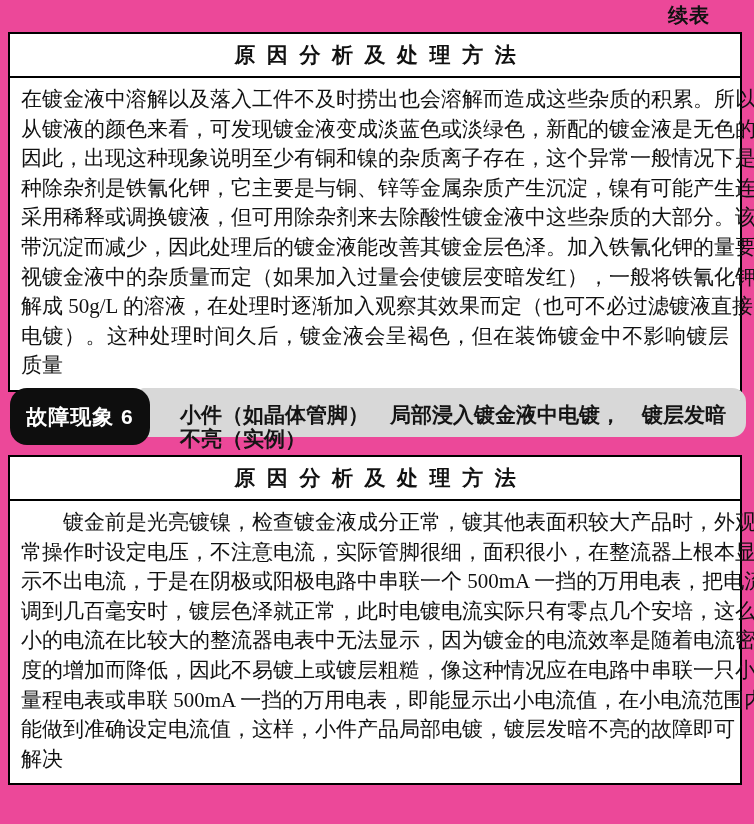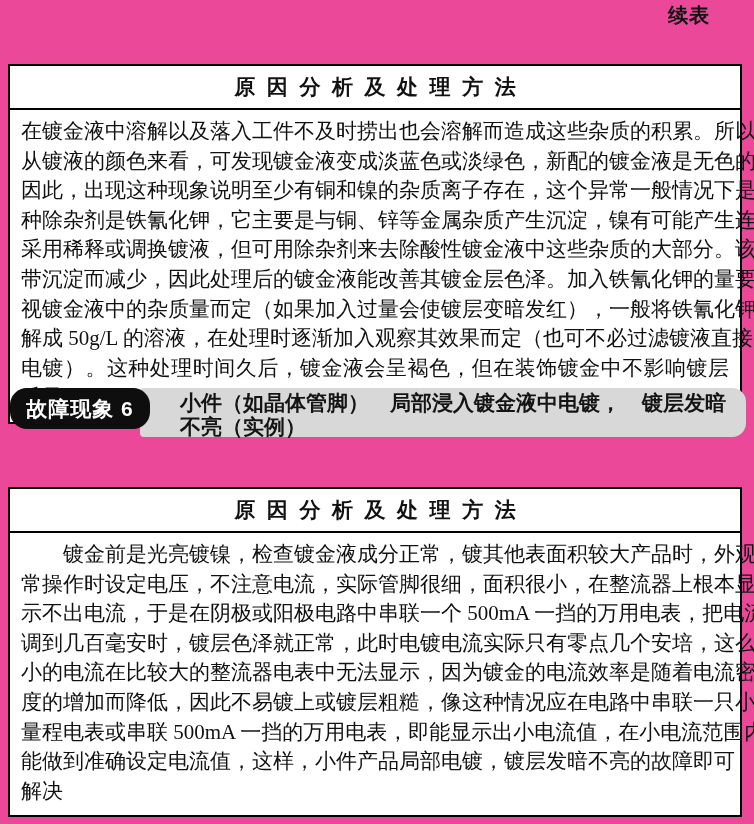--- a/index.html
+++ b/index.html
@@ -24,21 +24,20 @@
     font-weight: bold;
     letter-spacing: 1px;
   }
   .analysis-table {
     position: absolute;
     left: 8px;
     width: 734px;
     border: 2px solid #000000;
     background: #ffffff;
     box-sizing: border-box;
-    margin-top: 32px;
   }
   .table-1 { top: 32px; }
   .table-2 { top: 455px; }
   .t-header {
     height: 44px;
     display: flex;
     align-items: center;
     justify-content: center;
     border-bottom: 2px solid #000000;
     font-size: 21px;
@@ -75,21 +74,21 @@
     top: 0;
     height: 49px;
     background: #d8d8d8;
     border-radius: 4px 14px 14px 4px;
   }
   .fault-badge {
     position: absolute;
     left: 2px;
     top: 0;
     width: 140px;
-    height: 41px;
+    height: 57px;
     background: #0e0e0e;
     border-radius: 17px;
     color: #ffffff;
     display: flex;
     align-items: center;
     justify-content: center;
     font-family: "Liberation Sans", "DejaVu Sans", sans-serif;
     font-size: 21px;
     font-weight: bold;
     letter-spacing: 1px;
@@ -99,21 +98,21 @@
     position: absolute;
     left: 172px;
     right: 14px;
     top: 1px;
     font-family: "Liberation Sans", "DejaVu Sans", sans-serif;
     font-size: 21px;
     font-weight: bold;
     line-height: 24px;
     color: #141414;
     z-index: 3;
-    padding-top: 2px;
+    padding-top: 14px;
   }
   .fault-title .banner-line { white-space: nowrap; }
 </style>
 </head>
 <body>
 
 <div class="page">
 
   <div class="continued-label">续表</div>
 

